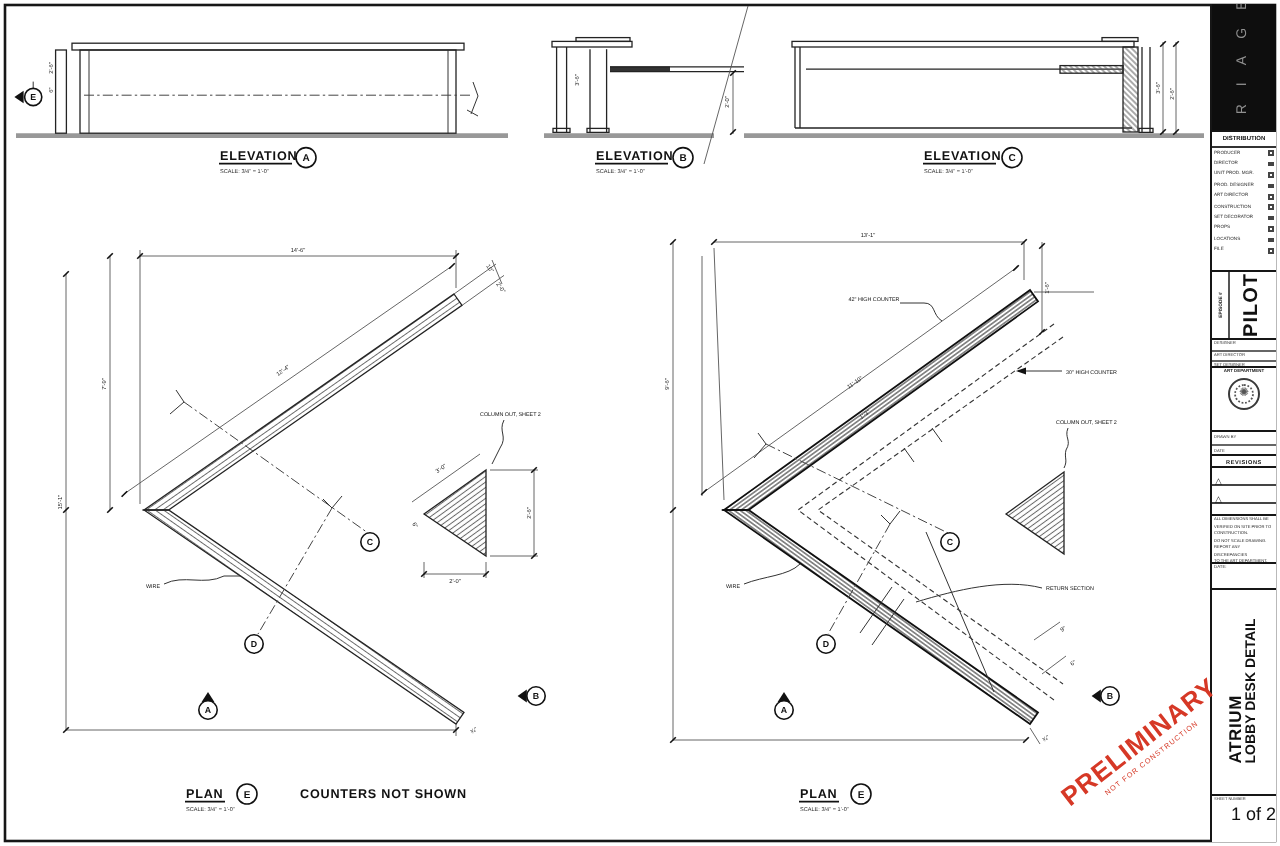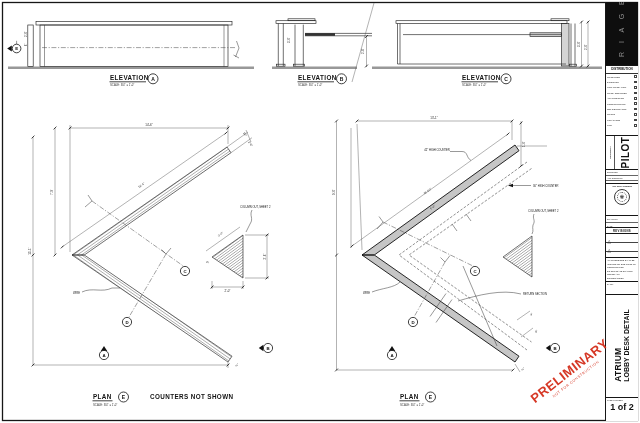--- a/index.html
+++ b/index.html
@@ -61,21 +61,21 @@
   .revrow:last-child{border-bottom:none;}
   .revrow span{font-size:4.5px;color:#222;}
   .notes{top:256px;height:24px;padding:1px;font-size:2.05px;line-height:1.75;color:#222;}
   .datebox{top:280px;height:13px;font-size:2.2px;color:#333;padding:1px;}
   .titlebox{top:293px;height:103px;display:flex;align-items:center;justify-content:center;}
   .titlebox .rot{transform:rotate(-90deg);white-space:nowrap;text-align:left;color:#111;}
   .t1{font-size:8.5px;font-weight:bold;letter-spacing:.3px;line-height:1.1;}
   .t2{font-size:7px;font-weight:bold;line-height:1.1;}
   .sheetno{top:396px;height:23px;border-bottom:none;}
   .sh-l{font-size:2px;color:#333;padding:1px 0 0 1px;}
-  .sh-v{font-size:9px;font-weight:bold;text-align:center;color:#111;margin-top:1px;}
+  .sh-v{font-size:9px;font-weight:normal;text-align:right;color:#111;margin-top:1px;}
 
   
   .stamp{position:absolute;left:527px;top:360px;width:104px;height:46px;z-index:6;
          transform:rotate(-38deg);text-align:center;pointer-events:none;}
   .stamp-main{font-size:13px;font-weight:bold;letter-spacing:.5px;color:#d63826;white-space:nowrap;}
   .stamp-sub{font-size:3.6px;letter-spacing:.6px;color:#d63826;margin-top:.5px;white-space:nowrap;}
 </style>
 </head>
 <body>
 

